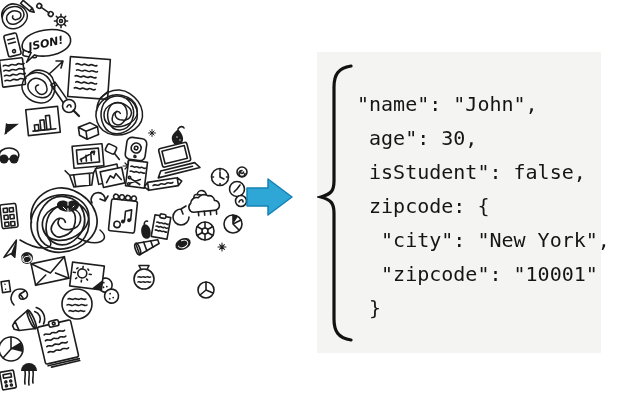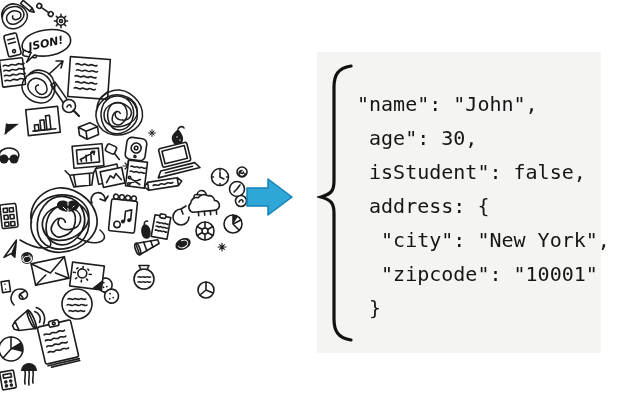--- a/index.html
+++ b/index.html
@@ -340,16 +340,16 @@
 
   <svg class="arrow-wrap" width="52" height="46" viewBox="0 0 52 46">
     <polygon points="3,13 24,13 24,4 48,22 24,40 24,31 3,31" stroke="#1582b4" stroke-width="1.5" stroke-linejoin="round" fill="#2ea7d7"></polygon>
   </svg>
 
   <div class="panel">
     <svg class="brace-svg" width="60" height="301" viewBox="0 0 60 301">
       <title>{</title>
       <path d="M34 14 C21 16 17 23 17 35 L17 129 C17 139 14 142 4 145 C14 148 17 151 17 161 L17 267 C17 279 21 286 34 288" fill="none" stroke="#121212" stroke-width="3.2" stroke-linecap="round"></path>
     </svg>
-    <pre class="code"><div class="ln">"name": "John",</div><div class="ln"> age": 30,</div><div class="ln"> isStudent": false,</div><div class="ln"> address: {</div><div class="ln">  "city": "New York",</div><div class="ln">  "zipcode": "10001"</div><div class="ln"> }</div></pre>
+    <pre class="code"><div class="ln">"name": "John",</div><div class="ln"> age": 30,</div><div class="ln"> isStudent": false,</div><div class="ln"> zipcode: {</div><div class="ln">  "city": "New York",</div><div class="ln">  "zipcode": "10001"</div><div class="ln"> }</div></pre>
   </div>
 
 </div>
 
 </body></html>

